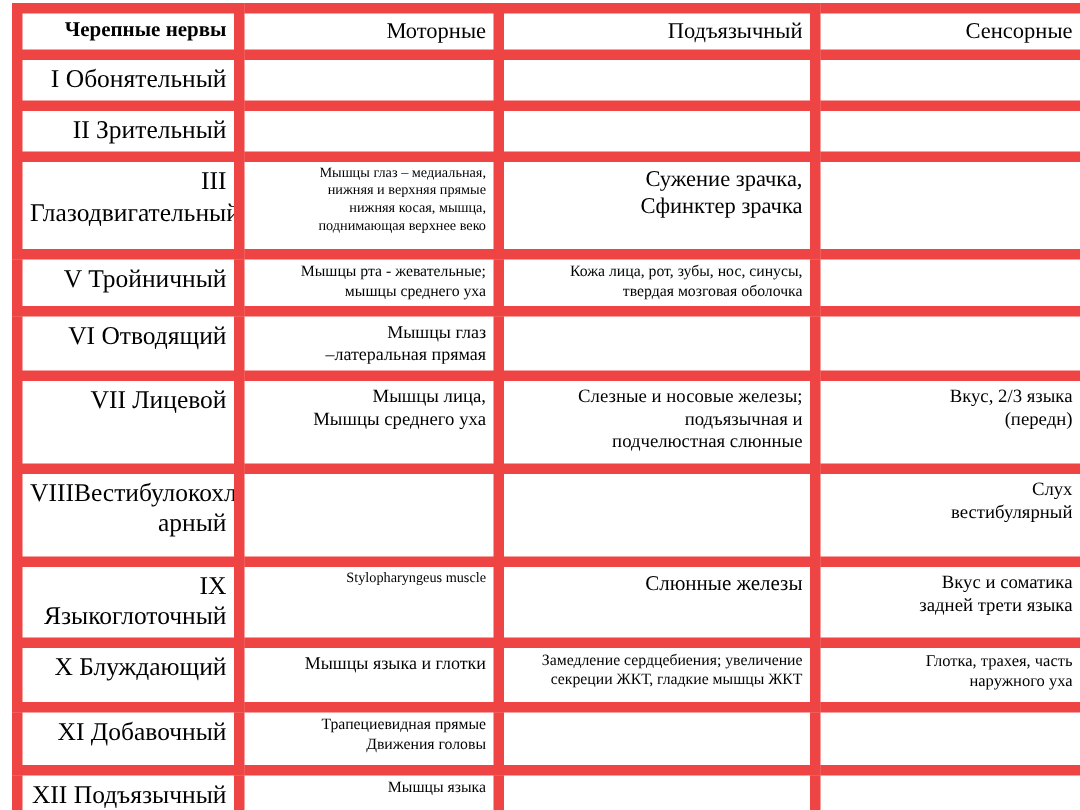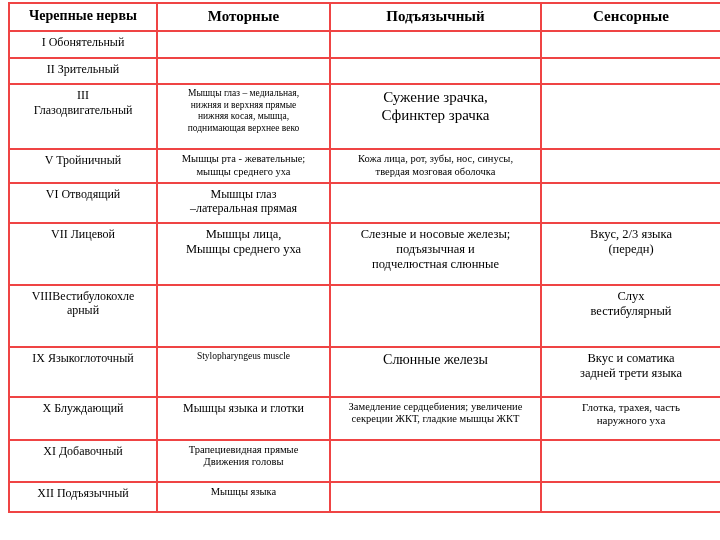--- a/index.html
+++ b/index.html
@@ -16,36 +16,36 @@
     background: #fff;
   }
   table.nerves {
     position: absolute;
     left: 8px; top: 2px;
     width: 712px;
     border-collapse: collapse;
     table-layout: fixed;
   }
   table.nerves th, table.nerves td {
-    border: 2px solid #ef4444;
+    border: 7px solid #ef4444;
     vertical-align: top;
-    text-align: center;
+    text-align: right;
     padding: 3px 5px;
     white-space: pre-line;
     overflow: hidden;
     line-height: 1.22;
   }
   col.c1 { width: 148px; }
   col.c2 { width: 173px; }
   col.c3 { width: 211px; }
   col.c4 { width: 180px; }
 
   .hdr-nerve { font-weight: bold; font-size: 14px; }
-  .hdr       { font-weight: bold; font-size: 15px; }
-  .nerve     { font-size: 12px; }
+  .hdr       { font-weight: normal; font-size: 15px; }
+  .nerve     { font-size: 17px; }
   .t-lg { font-size: 15px; }    
   .t-ml { font-size: 14px; }    
   .t-md { font-size: 12.5px; }  
   .t-m2 { font-size: 12px; margin-left: 26px; }    
   .t-s2 { font-size: 11px; }    
   .t-sm { font-size: 10.5px; }  
   .t-xs { font-size: 9.5px; }   
 </style>
 </head>
 <body>

